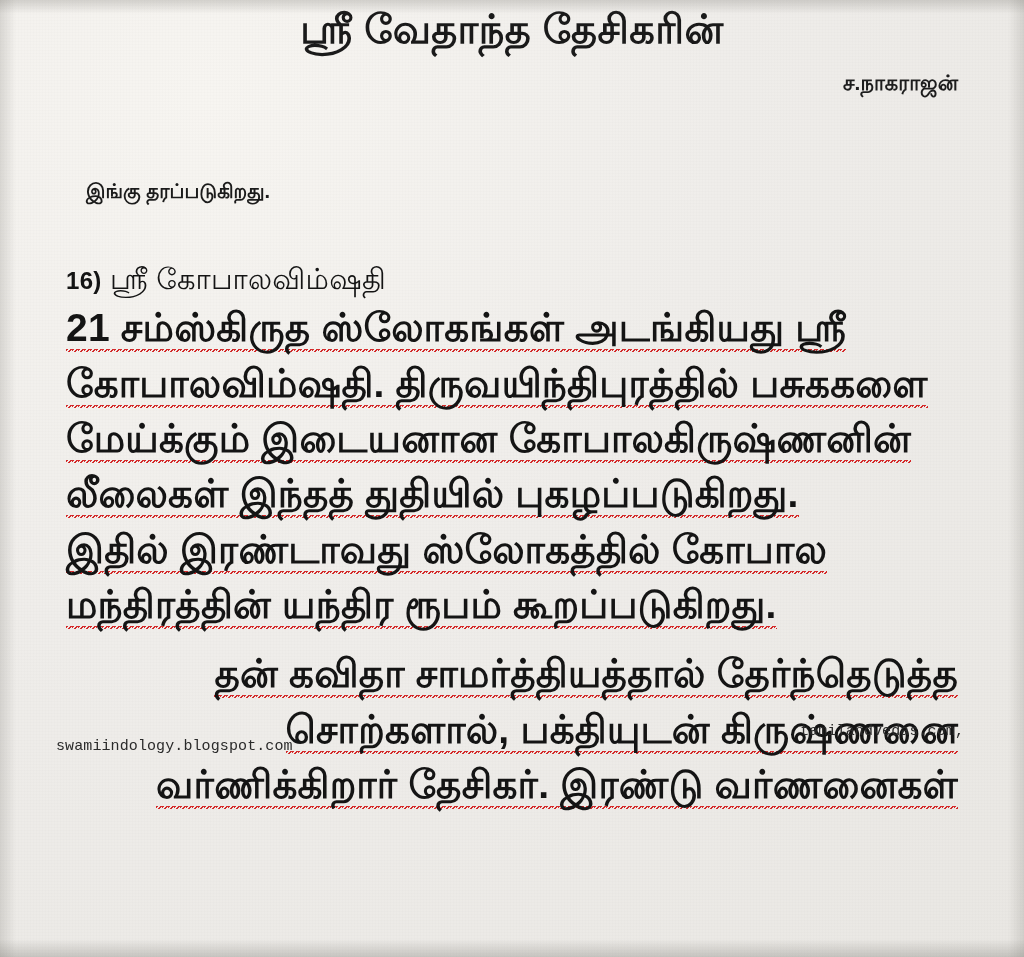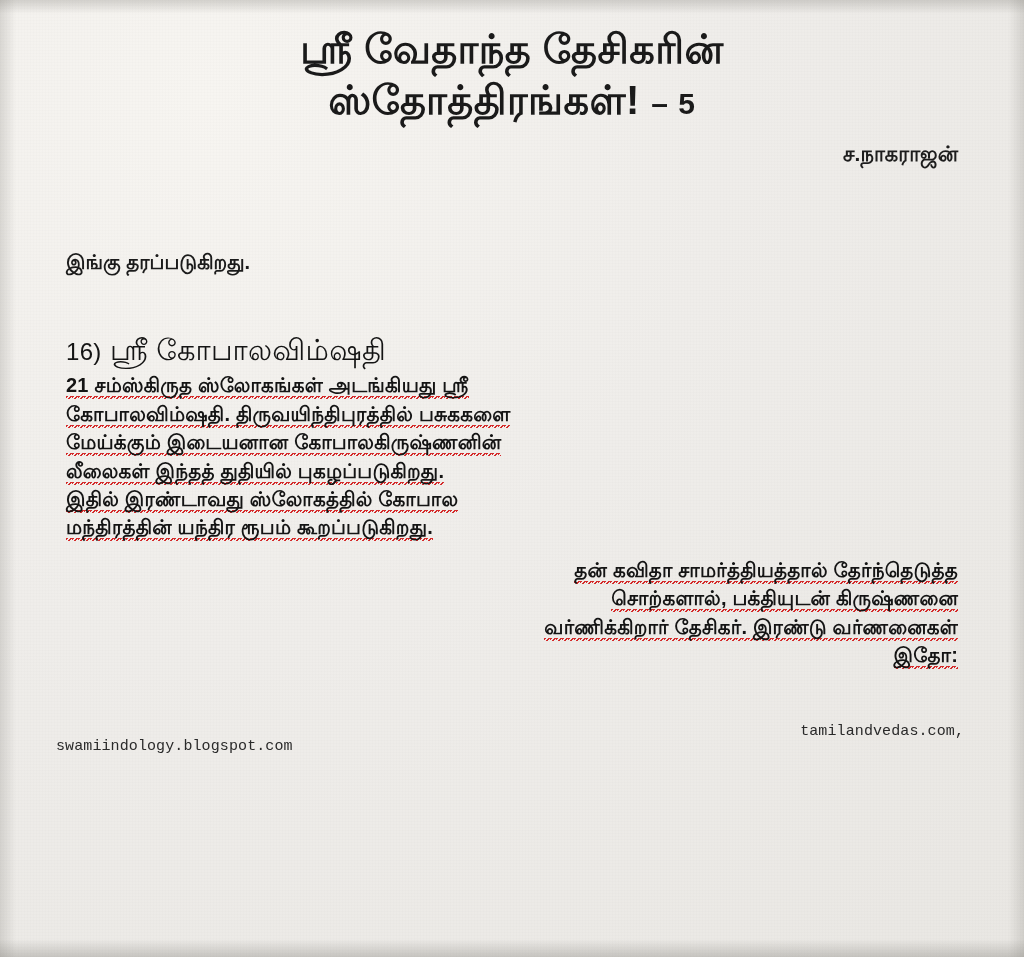--- a/index.html
+++ b/index.html
@@ -35,21 +35,20 @@
   .content {
     position: relative;
     z-index: 2;
     padding: 0 66px;
     box-sizing: border-box;
   }
 
   .title-block {
     text-align: center;
     padding-top: 4px;
-    margin-top: 20px;
   }
   .title-line {
     color: #1a1a1a;
     font-weight: bold;
     font-size: 40px;
     line-height: 1.28;
     letter-spacing: .4px;
   }
   .title-line .suffix {
     font-weight: bold;
@@ -66,36 +65,36 @@
 
   .intro {
     margin-top: 78px;
     font-size: 20px;
     line-height: 1.55;
     color: #1b1b1b;
     text-align: justify;
     max-width: 880px;
     font-weight: 600;
   }
-  .intro .l2 { display: block; }
+  .intro .l2 { display: block; margin-left: 20px; }
 
   .section {
     margin-top: 56px;
   }
   .section-heading {
     font-size: 29px;
     color: #141414;
     font-weight: bold;
     letter-spacing: .3px;
   }
-  .section-heading .num { font-weight: normal; font-size: 24px; margin-top: 45px; }
+  .section-heading .num { font-weight: bold; font-size: 24px; margin-top: 45px; }
   .section-heading .sri { font-weight: normal; }
 
   .body-text {
-    font-size: 20px;
+    font-size: 39px;
     line-height: 1.42;
     color: #141414;
     font-weight: bold;
     letter-spacing: .2px;
   }
   .body-text .ln {
     display: block;
     position: relative;
   }
   
@@ -152,24 +151,20 @@
 </style>
 </head>
 <body>
 
 <div class="page"></div>
 
 <div class="content">
 
   <div class="title-block">
     <div class="title-line">ஸ்ரீ வேதாந்த தேசிகரின்</div>
-    <div class="title-line">
-      <span>ஸ்தோத்திரங்கள்!</span>
-      <span class="suffix">– 5</span>
-    </div>
     <div class="author">ச.நாகராஜன்</div>
   </div>
 
   <div class="intro">
     <span class="l2">இங்கு தரப்படுகிறது.</span>
   </div>
 
   <div class="section">
     <div class="section-heading">
       <span class="num">16)</span>
@@ -182,21 +177,20 @@
       <span class="ln"><span class="sq">மேய்க்கும் இடையனான கோபாலகிருஷ்ணனின்</span></span>
       <span class="ln"><span class="sq">லீலைகள் இந்தத் துதியில் புகழப்படுகிறது.</span></span>
       <span class="ln"><span class="sq">இதில் இரண்டாவது ஸ்லோகத்தில் கோபால</span></span>
       <span class="ln"><span class="sq">மந்திரத்தின் யந்திர ரூபம் கூறப்படுகிறது.</span></span>
     </div>
 
     <div class="body-text para-2">
       <span class="ln"><span class="sq">தன் கவிதா சாமர்த்தியத்தால் தேர்ந்தெடுத்த</span></span>
       <span class="ln"><span class="sq">சொற்களால், பக்தியுடன் கிருஷ்ணனை</span></span>
       <span class="ln"><span class="sq">வர்ணிக்கிறார் தேசிகர். இரண்டு வர்ணனைகள்</span></span>
-      <span class="ln"><span class="sq">இதோ:</span></span>
     </div>
   </div>
 
 </div>
 
 <div class="watermark wm-right">tamilandvedas.com,</div>
 <div class="watermark wm-left">swamiindology.blogspot.com</div>
 
 <div class="edge-shadow edge-top"></div>
 <div class="edge-shadow edge-bottom"></div>

